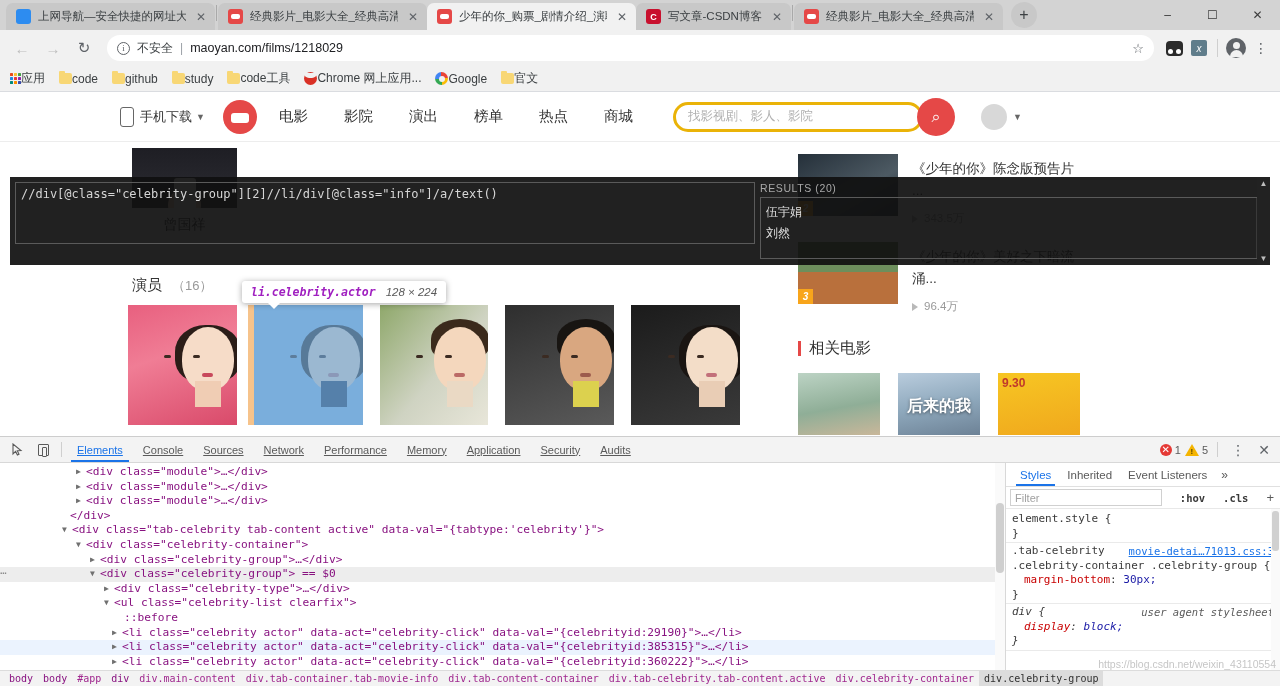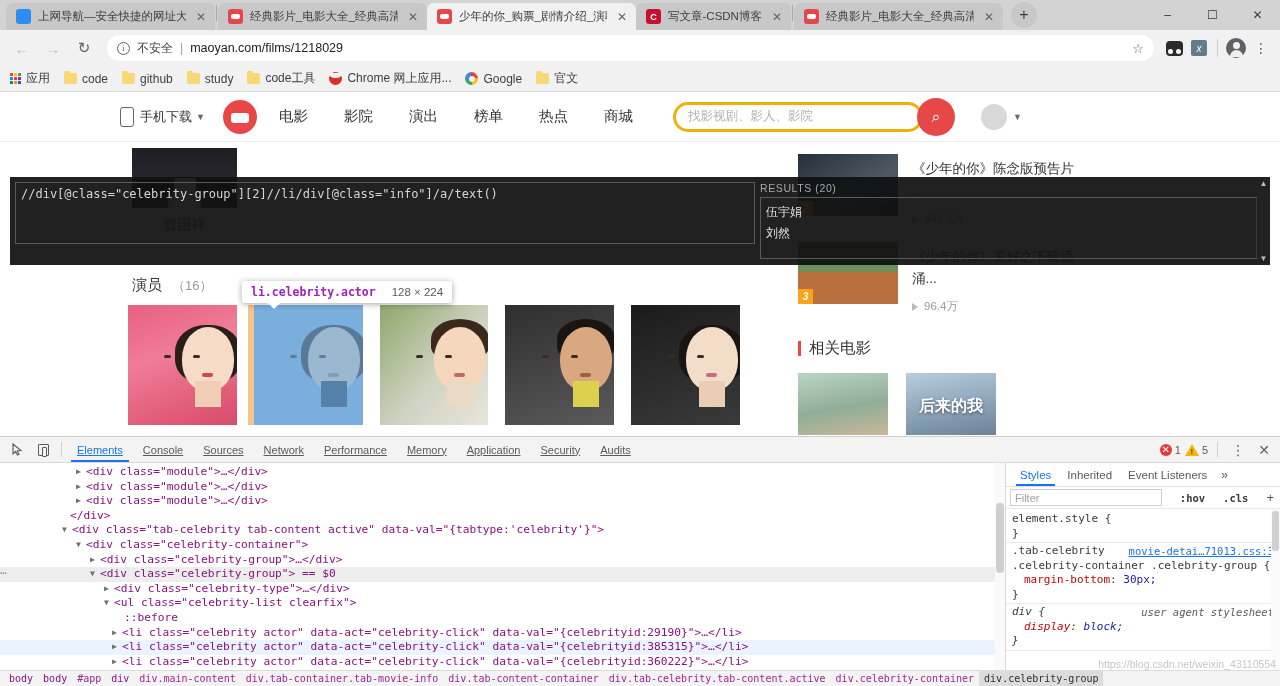--- a/index.html
+++ b/index.html
@@ -125,21 +125,21 @@
   }
   .kebab { color: #5f6368; font-size: 14px; width: 22px; text-align: center; letter-spacing: 0; }
 
   
   .bookmarks {
     height: 26px; background: #f1f1f1; display: flex;
     align-items: center; padding: 0 10px; gap: 14px;
     font-size: 12px; color: #3c4043;
     border-bottom: 1px solid #dadce0;
   }
-  .bm { display: flex; align-items: center; gap: 5px; white-space: nowrap; }
+  .bm { display: flex; align-items: center; white-space: nowrap; }
   .bm-apps {
     display: grid; grid-template-columns: repeat(3, 3px);
     grid-template-rows: repeat(3, 3px); gap: 1px;
   }
   .bm-apps i { display: block; width: 3px; height: 3px; border-radius: 0.5px; }
   .folder {
     width: 13px; height: 11px; background: #f8d775; border-radius: 1px 2px 2px 2px;
     position: relative; flex: none;
   }
   .folder::before {
@@ -268,22 +268,23 @@
   .a1 { background: linear-gradient(160deg,#e8607f,#f07d95 40%,#d94a6a); }
   .a2 { background: #8fb8dd; }
   .a3 { background: linear-gradient(130deg,#8fa86b,#cfd3c2 55%,#e8e6d9); }
   .a4 { background: linear-gradient(160deg,#2e2e2e,#5a5a5a); }
   .a5 { background: linear-gradient(160deg,#1b1b1b,#3a3a3a); }
 
   .tooltip {
     position: absolute; background: #fff; border-radius: 3px;
     box-shadow: 0 1px 6px rgba(0,0,0,0.35);
     padding: 4px 9px; font-size: 11.5px; white-space: nowrap;
-    display: flex; gap: 16px; align-items: baseline; z-index: 40;
+    display: flex; gap: 10px; align-items: baseline; z-index: 40;
     font-family: "DejaVu Sans Mono", monospace;
+    font-style: italic;
   }
   .tooltip .tt-sel { color: #a020c0; font-weight: bold; }
   .tooltip .tt-dim { color: #5a5a5a; font-family: "Liberation Sans", sans-serif; }
   .tooltip::after {
     content: ""; position: absolute; bottom: -6px; left: 26px;
     border-left: 6px solid transparent; border-right: 6px solid transparent;
     border-top: 6px solid #fff;
   }
 
   
@@ -763,20 +764,23 @@
           <span class="red-bar"></span>
           <span>相关电影</span>
         </div>
         <div class="related-row">
           <div class="related-poster rp1">
             <div class="rp-text"></div>
           </div>
           <div class="related-poster rp2">
             <div class="rp-text">后来的我</div>
           </div>
+          <div class="related-poster rp3">
+            <div class="rp3-date">9.30</div>
+          </div>
         </div>
       </div>
     </div>
 
     <div class="xpath-overlay">
       <div class="xq-pane">
         <div class="xp-box">
           <div class="xp-query-text">//div[@class="celebrity-group"][2]//li/div[@class="info"]/a/text()</div>
         </div>
       </div>

